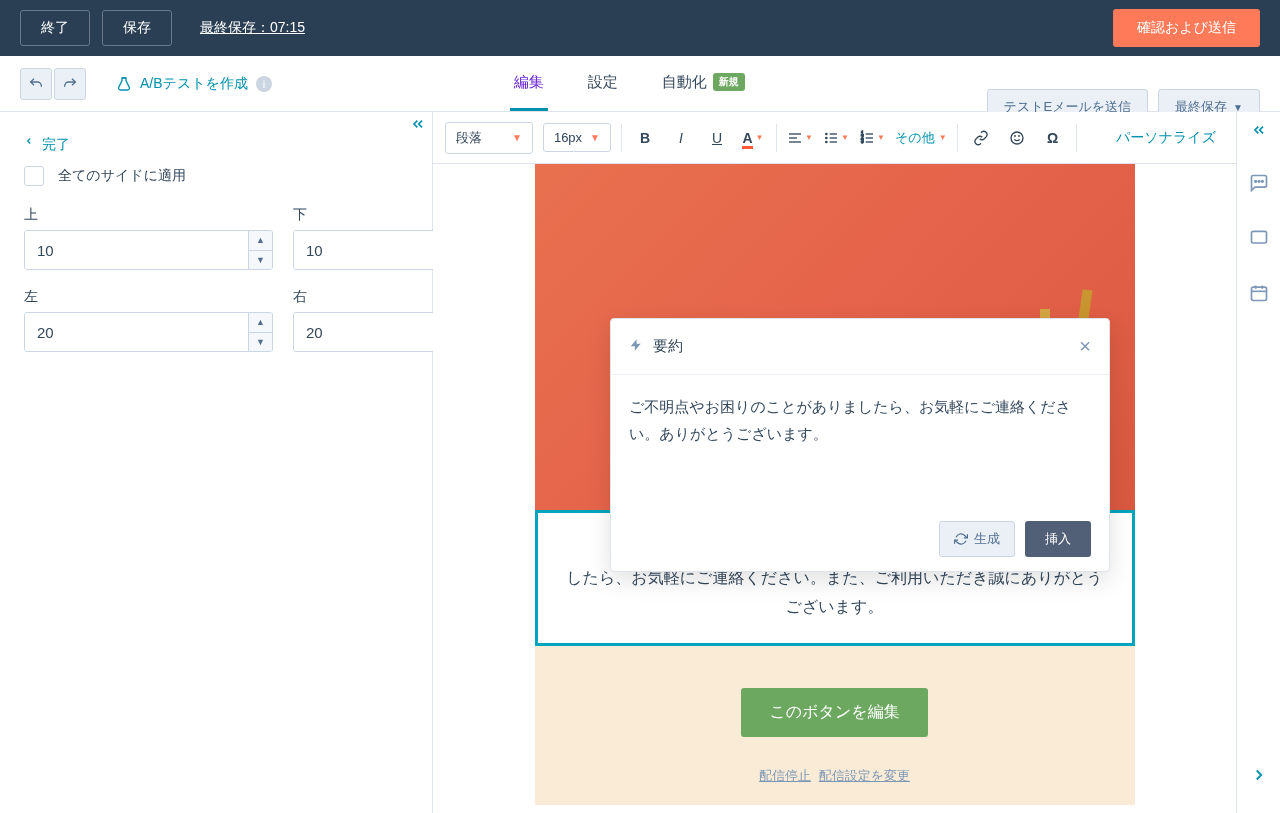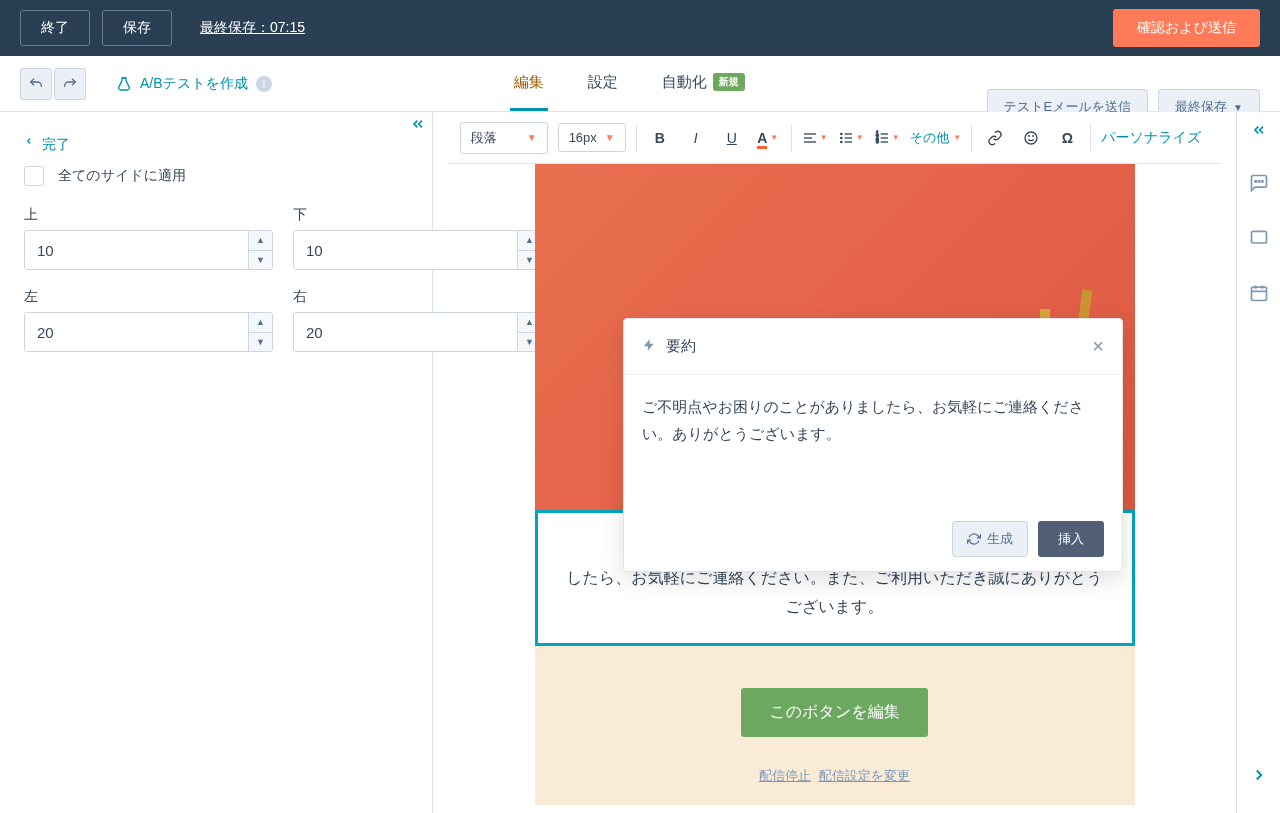--- a/index.html
+++ b/index.html
@@ -13,21 +13,21 @@
 
 
 .subheader { height: 56px; background: #fff; border-bottom: 1px solid #dfe3ea; display: flex; align-items: center; padding: 0 20px; }
 .undo-group { display: flex; gap: 2px; margin-right: 30px; }
 .undo-btn { width: 32px; height: 32px; background: #eaf0f6; border: 1px solid #cbd6e2; border-radius: 3px; display: flex; align-items: center; justify-content: center; cursor: pointer; color: #516f90; }
 .ab-test { display: flex; align-items: center; gap: 8px; color: #0091ae; font-weight: 500; font-size: 14px; cursor: pointer; }
 .ab-icon { color: #0091ae; }
 .info-icon { width: 16px; height: 16px; background: #cbd6e2; border-radius: 50%; display: inline-flex; align-items: center; justify-content: center; color: #fff; font-size: 11px; font-style: normal; }
 .tabs { display: flex; margin: 0 auto; gap: 36px; }
 .tab { padding: 16px 4px; font-size: 15px; font-weight: 500; color: #33475b; cursor: pointer; border-bottom: 3px solid transparent; display: flex; align-items: center; gap: 6px; }
-.tab.active { border-bottom-color: #0091ae; color: #a16207; }
+.tab.active { border-bottom-color: #0091ae; color: #6d28d9; }
 .badge-new { background: #6ca85f; color: #fff; font-size: 10px; padding: 2px 6px; border-radius: 3px; font-weight: bold; }
 .subheader-actions { display: flex; gap: 10px; margin-top: 46px; }
 .btn-light { background: #eaf0f6; border: 1px solid #cbd6e2; color: #506e91; padding: 8px 16px; font-size: 13px; border-radius: 3px; cursor: pointer; font-weight: 500; }
 .btn-light .caret { margin-left: 6px; font-size: 10px; }
 
 
 .main { display: flex; height: calc(100% - 112px); }
 .left-panel { width: 433px; background: #fff; border-right: 1px solid #dfe3ea; position: relative; }
 .collapse-left { position: absolute; right: 6px; top: 4px; color: #0091ae; cursor: pointer; font-size: 18px; }
 .breadcrumb { padding: 20px 24px 0; }
@@ -42,21 +42,21 @@
 .checkbox { width: 20px; height: 20px; border: 1px solid #cbd6e2; border-radius: 3px; cursor: pointer; }
 .padding-grid { display: grid; grid-template-columns: 1fr 1fr; gap: 18px 20px; }
 .padding-field label { display: block; font-size: 14px; color: #33475b; margin-bottom: 6px; }
 .number-input { display: flex; border: 1px solid #cbd6e2; border-radius: 3px; height: 40px; overflow: hidden; }
 .number-input input { flex: 1; border: none; padding: 0 12px; font-size: 15px; color: #33475b; outline: none; }
 .spinners { display: flex; flex-direction: column; width: 24px; border-left: 1px solid #cbd6e2; }
 .spinner { flex: 1; background: #f5f8fa; display: flex; align-items: center; justify-content: center; cursor: pointer; font-size: 9px; color: #516f90; }
 .spinner:first-child { border-bottom: 1px solid #cbd6e2; }
 
 
-.center { flex: 1; background: #fff; display: flex; flex-direction: column; align-items: center; }
+.center { flex: 1; background: #fff; display: flex; flex-direction: column; }
 .toolbar { height: 52px; border-bottom: 1px solid #dfe3ea; display: flex; align-items: center; padding: 0 12px; gap: 10px; }
 .tb-select { border: 1px solid #cbd6e2; border-radius: 3px; padding: 6px 10px; font-size: 13px; color: #33475b; display: flex; align-items: center; gap: 30px; cursor: pointer; background: #fff; }
 .tb-select.sm { gap: 8px; }
 .tb-select .caret { color: #ff7a59; font-size: 10px; }
 .tb-sep { width: 1px; height: 28px; background: #dfe3ea; }
 .tb-btn { width: 26px; height: 26px; display: flex; align-items: center; justify-content: center; cursor: pointer; color: #33475b; font-size: 14px; border-radius: 3px; }
 .tb-btn svg { width: 16px; height: 16px; }
 .tb-more { color: #0091ae; font-size: 13px; cursor: pointer; display: flex; align-items: center; gap: 4px; }
 .tb-personalize { color: #0091ae; font-size: 14px; font-weight: 500; cursor: pointer; margin-left: auto; margin-right: 8px; }
 
@@ -75,21 +75,21 @@
 .footer-links { text-align: center; font-size: 13px; color: #7c98b6; }
 .footer-links a { color: #7c98b6; text-decoration: underline; margin: 0 2px; cursor: pointer; }
 
 
 .right-rail { width: 44px; background: #fff; border-left: 1px solid #dfe3ea; display: flex; flex-direction: column; align-items: center; padding-top: 10px; gap: 30px; position: relative; }
 .collapse-right { color: #0091ae; cursor: pointer; font-size: 18px; }
 .rail-icon { color: #7c98b6; cursor: pointer; font-size: 18px; }
 .rail-arrow { position: absolute; bottom: 24px; color: #0091ae; font-size: 20px; cursor: pointer; }
 
 
-.popup { position: absolute; top: 318px; left: 623px; width: 500px; background: #fff; border: 1px solid #dfe3ea; border-radius: 4px; box-shadow: 0 8px 24px rgba(0,0,0,0.12); z-index: 100; }
+.popup { position: absolute; top: 318px; left: 610px; width: 500px; background: #fff; border: 1px solid #dfe3ea; border-radius: 4px; box-shadow: 0 8px 24px rgba(0,0,0,0.12); z-index: 100; }
 .popup-header { display: flex; align-items: center; padding: 16px 18px; border-bottom: 1px solid #edf1f6; }
 .popup-header .bolt { color: #7c98b6; margin-right: 10px; font-size: 14px; }
 .popup-title { font-size: 15px; color: #33475b; font-weight: 500; }
 .popup-close { margin-left: auto; color: #7c98b6; cursor: pointer; font-size: 20px; font-weight: 300; }
 .popup-body { padding: 18px 18px 60px; font-size: 15px; color: #33475b; line-height: 1.8; }
 .popup-footer { padding: 14px 18px; display: flex; justify-content: flex-end; gap: 10px; border-top: none; }
 .btn-regen { background: #eaf0f6; border: 1px solid #cbd6e2; color: #506e91; padding: 8px 14px; font-size: 13px; border-radius: 3px; cursor: pointer; display: flex; align-items: center; gap: 6px; }
 .btn-insert { background: #516077; border: none; color: #fff; padding: 8px 20px; font-size: 13px; border-radius: 3px; cursor: pointer; }
 </style>
 </head>

